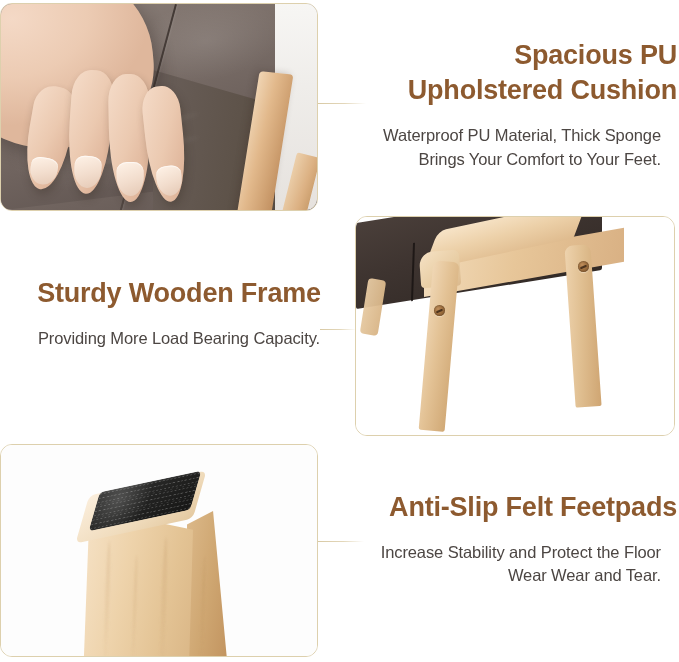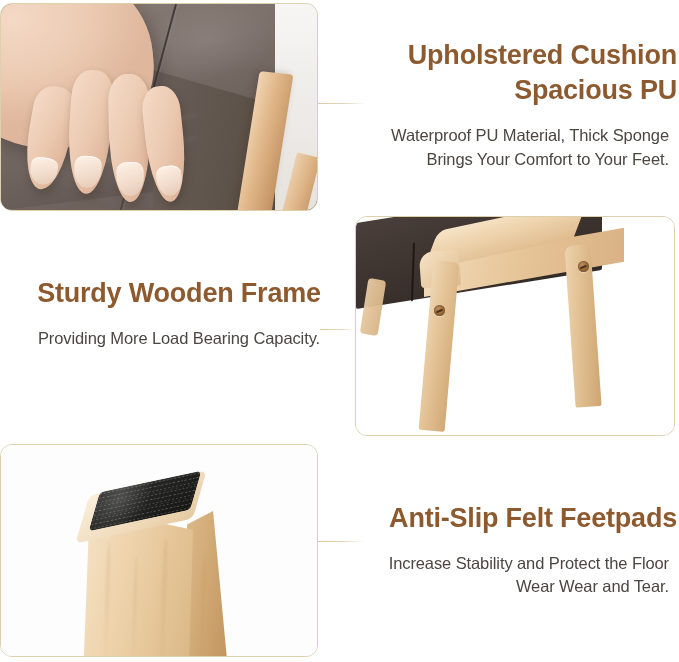--- a/index.html
+++ b/index.html
@@ -58,31 +58,31 @@
     font-weight: bold;
     font-size: 27px;
     line-height: 1.28;
     margin: 0;
     letter-spacing: -0.2px;
   }
   .body {
     color: #4c4643;
     font-size: 16.5px;
     line-height: 1.42;
-    margin: 8px;
+    margin: 16px;
     letter-spacing: -0.1px;
   }
 
   .tb-1 { left: 355px; top: 38px;  width: 322px; text-align: right; }
   .tb-1 .body { margin-top: 17px; }
 
   .tb-2 { left: 14px;  top: 276px; width: 330px; text-align: center; }
   .tb-2 .body { margin-top: 16px; }
 
-  .tb-3 { left: 352px; top: 501px; width: 325px; text-align: right; }
+  .tb-3 { left: 352px; top: 490px; width: 325px; text-align: right; }
   .tb-3 .body { margin-top: 16px; }
 
   .heading .ln, .body .ln { display: block; }
 
   
   .p1-bg {
     position: absolute; inset: 0;
     background:
       linear-gradient(160deg, #8e837d 0%, #7d716b 40%, #6e625d 72%, #5f5450 100%);
   }
@@ -340,22 +340,22 @@
       <div class="finger f4">
           <div class="nail"></div>
         </div>
     </div>
   </div>
 
   <div class="connector conn-1"></div>
 
   <div class="textblock tb-1">
     <h2 class="heading">
+      <span class="ln">Spacious PU</span>
       <span class="ln">Upholstered Cushion</span>
-      <span class="ln">Spacious PU</span>
     </h2>
     <p class="body">
       <span class="ln">Waterproof PU Material, Thick Sponge</span>
       <span class="ln">Brings Your Comfort to Your Feet.</span>
     </p>
   </div>
 
   <div class="textblock tb-2">
     <h2 class="heading">
       <span class="ln">Sturdy Wooden Frame</span>

